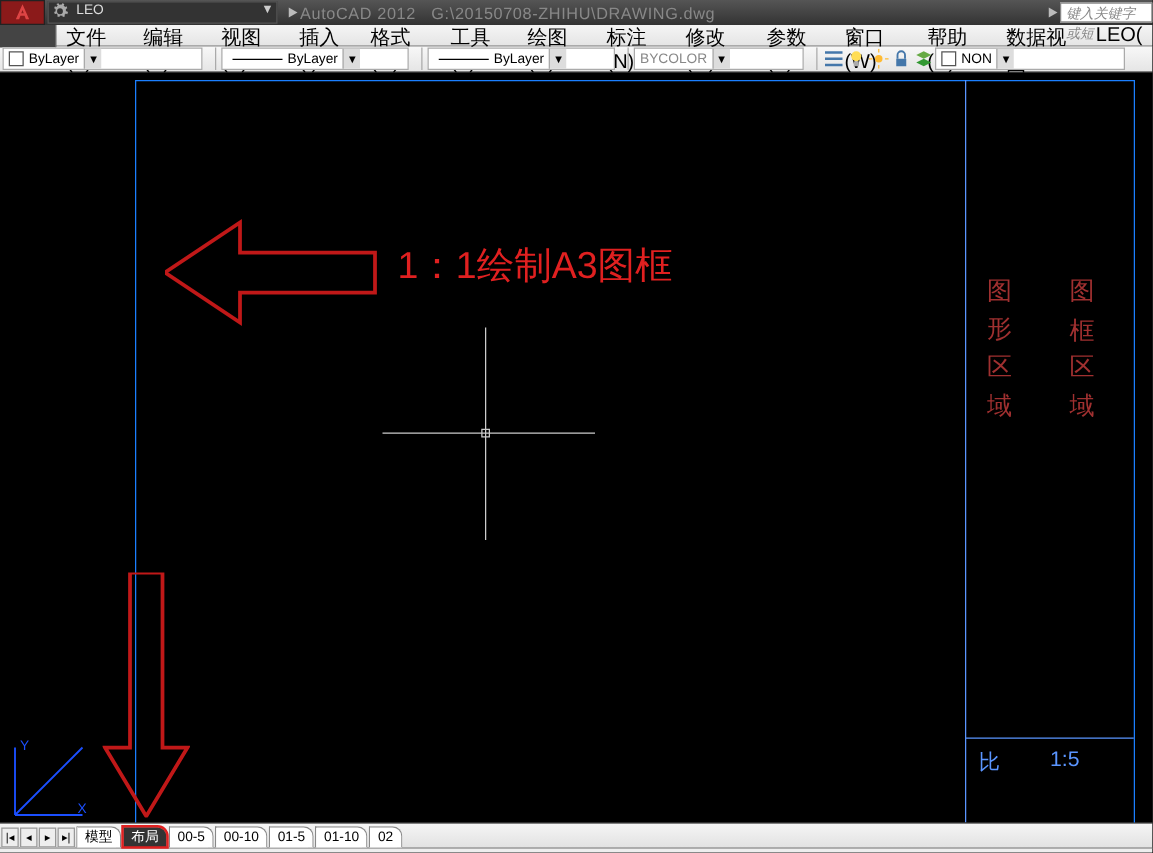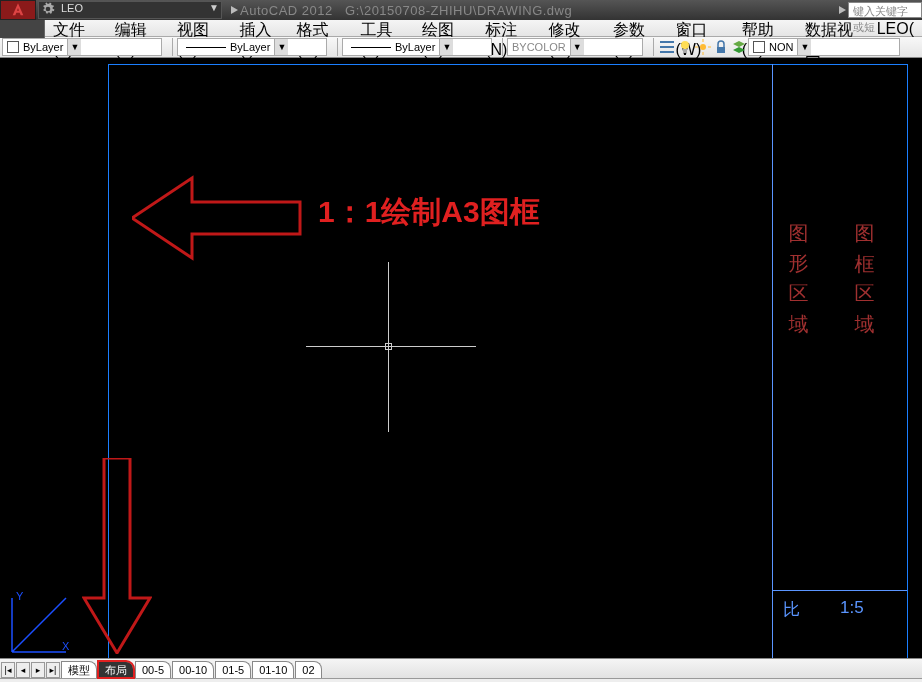--- a/index.html
+++ b/index.html
@@ -7,21 +7,21 @@
 
 
 .titlebar{height:20px;background:linear-gradient(#555,#333);display:flex;align-items:center;color:#999;font-size:12px}
 .app-btn{width:36px;height:20px;background:#8b1a1a;border:1px solid #222;display:flex;align-items:center;justify-content:center}
 .app-btn svg{width:16px;height:16px}
 .ws-combo{display:flex;align-items:flex-start;background:#333;border:1px solid #555;height:18px;margin-left:2px}
 .ws-combo .gear{width:14px;height:14px;color:#aaa;margin:0 2px}
 .ws-combo .txt{width:150px;color:#ddd;font-size:11px;padding:0 4px}
 .ws-combo .dd{width:14px;text-align:center;color:#ccc;font-size:10px}
 .title-txt{flex:1;text-align:left;color:#888;font-size:13px;letter-spacing:.5px}
-.srch{background:#fff;color:#888;font-size:11px;height:16px;width:74px;padding:0 4px;line-height:16px;border:1px solid #888}
+.srch{background:#fff;color:#888;font-size:11px;font-style:italic;height:16px;width:74px;padding:0 4px;line-height:16px;border:1px solid #888}
 
 
 .menubar{height:16px;background:linear-gradient(#f5f5f5,#e5e5e5);display:flex;align-items:flex-start;font-size:16px}
 .menubar .qat{height:18px;display:flex;align-items:center;padding:0 4px;background:#444;border-right:1px solid #666}
 .menubar .m{padding:0 8px;cursor:default;color:#000}
 
 
 .propbar{height:22px;background:linear-gradient(#f8f8f8,#e5e5e5);border-top:1px solid #aaa;border-bottom:1px solid #888;display:flex;align-items:center;font-size:11px;padding-left:2px}
 .color-sw{width:12px;height:12px;border:1px solid #555;background:#fff;margin-right:4px}
 .prop-combo{display:flex;align-items:center;border:1px solid #aaa;background:#fff;height:18px;margin-right:6px}
@@ -36,21 +36,21 @@
 .stage{position:relative;width:922px;height:600px;background:#000;overflow:hidden}
 .frame{position:absolute;left:108px;top:6px;width:800px;height:608px;border:1px solid #1b7fff}
 .inframe-v{position:absolute;left:772px;top:6px;width:1px;height:594px;background:#5a95ff}
 .titleblk-line{position:absolute;left:772px;top:532px;width:135px;height:1px;background:#5a95ff}
 .vtxt{position:absolute;color:#a03030;font-size:20px;writing-mode:vertical-rl;letter-spacing:30px}
 .scale-txt{position:absolute;color:#5a95ff;font-size:17px}
 .crosshair-h{position:absolute;background:#ccc;height:1px}
 .crosshair-v{position:absolute;background:#ccc;width:1px}
 .pickbox{position:absolute;width:7px;height:7px;border:1px solid #ccc}
 .ucs{position:absolute;left:6px;bottom:0}
-.anno{position:absolute;color:#e02020;font-size:30px;font-weight:700}
+.anno{position:absolute;color:#e02020;font-size:30px;font-weight:400}
 .arrow-big{position:absolute}
 .arrow-down{position:absolute}
 
 
 .tabbar{height:20px;background:linear-gradient(#f5f5f5,#e2e2e2);border-top:1px solid #888;display:flex;align-items:flex-end;font-size:11px}
 .tabbar .navbtn{width:14px;height:16px;border:1px solid #999;background:#eee;font-size:9px;text-align:center;line-height:14px;margin-left:1px}
 .tab{height:17px;padding:0 6px;background:#fff;border:1px solid #888;border-bottom:none;margin-left:1px;line-height:16px;position:relative;border-radius:0 8px 0 0}
 .tab.active{background:#333;color:#fff}
 .tab.highlight{outline:2px solid #e02020;outline-offset:-1px;z-index:5}
 

